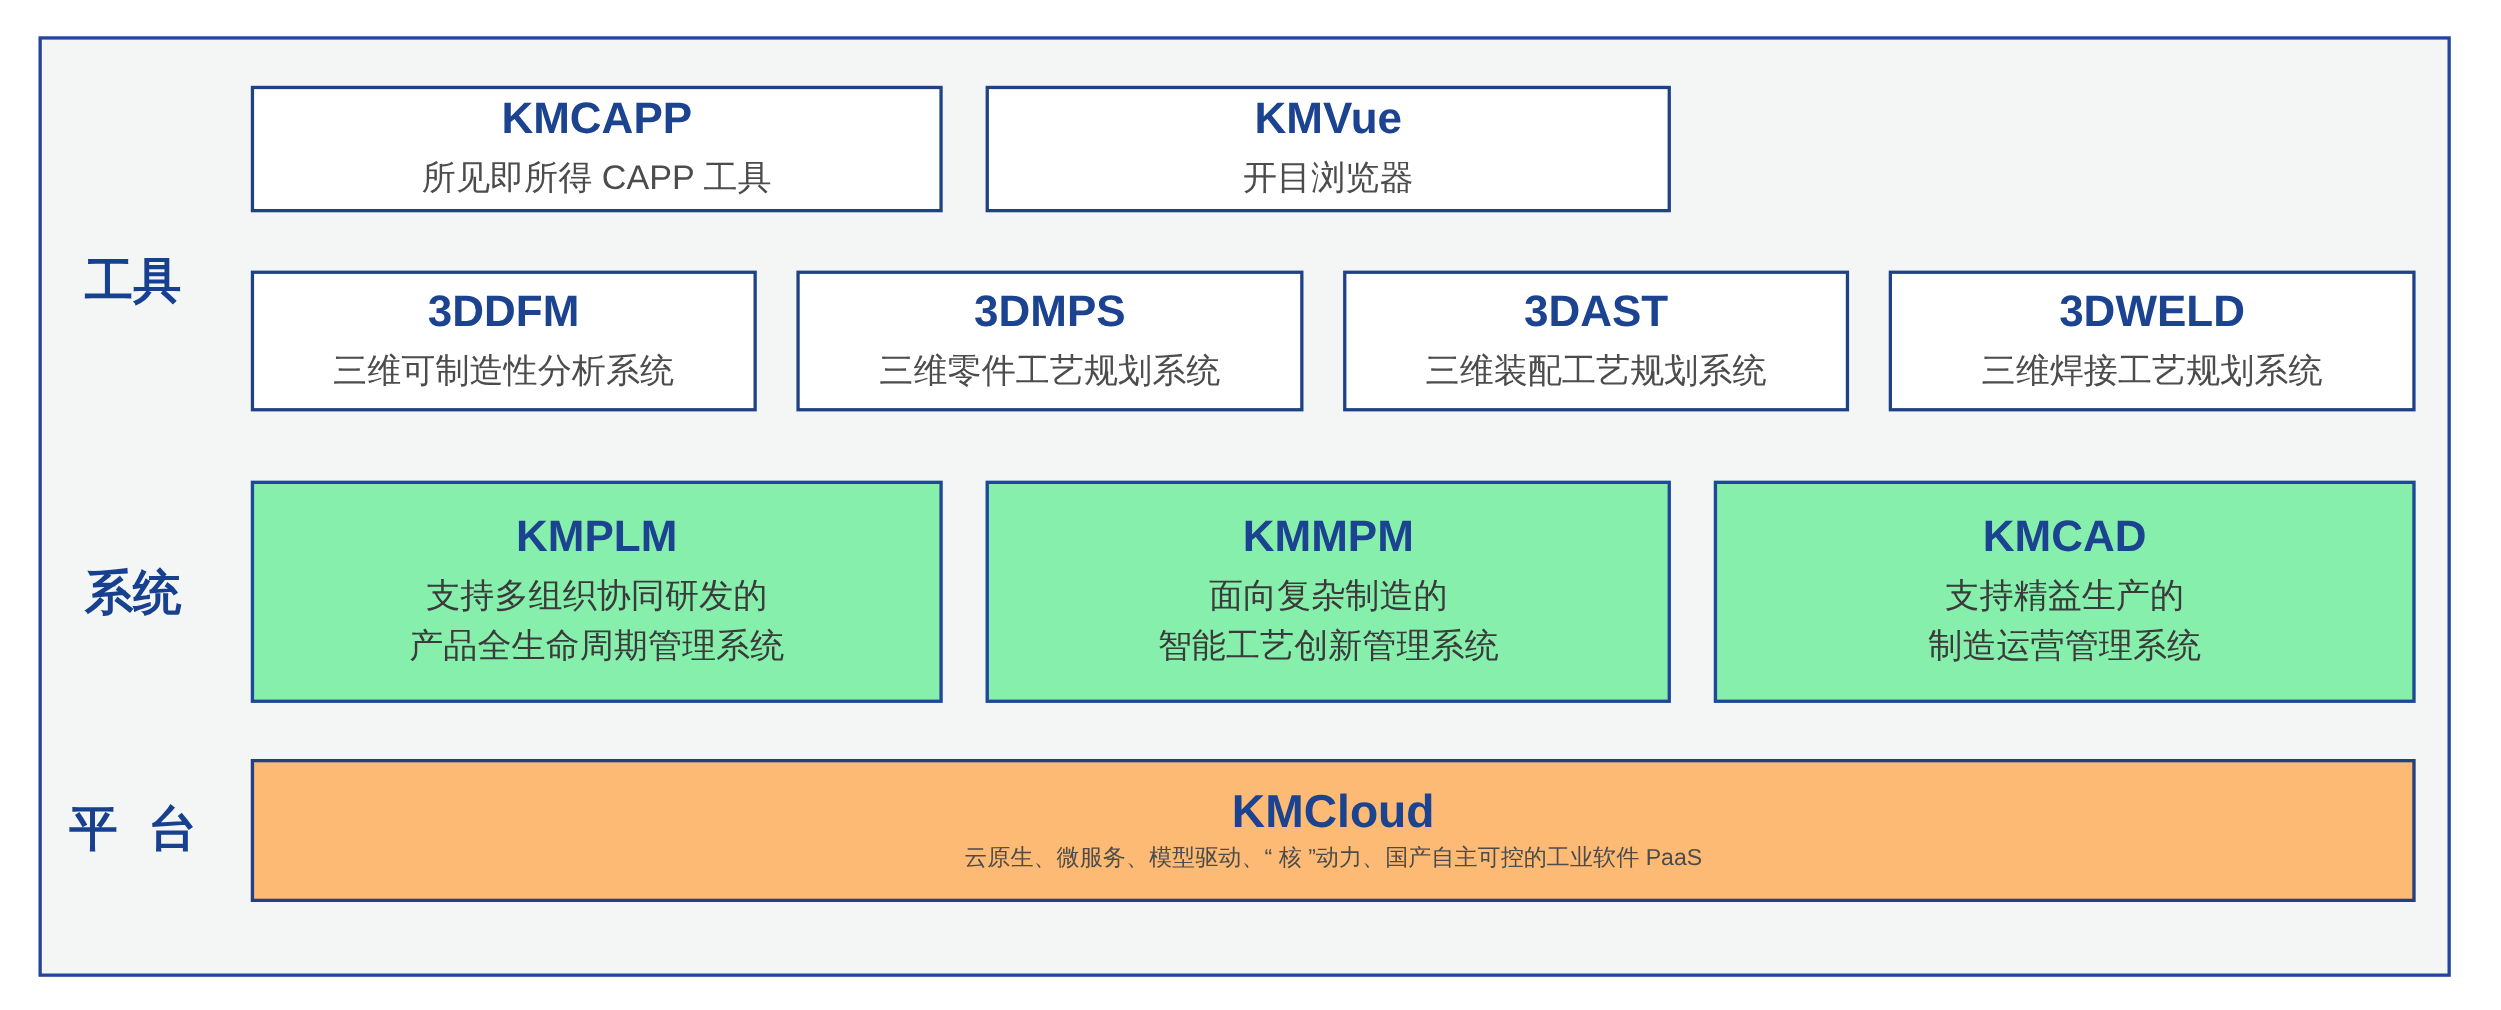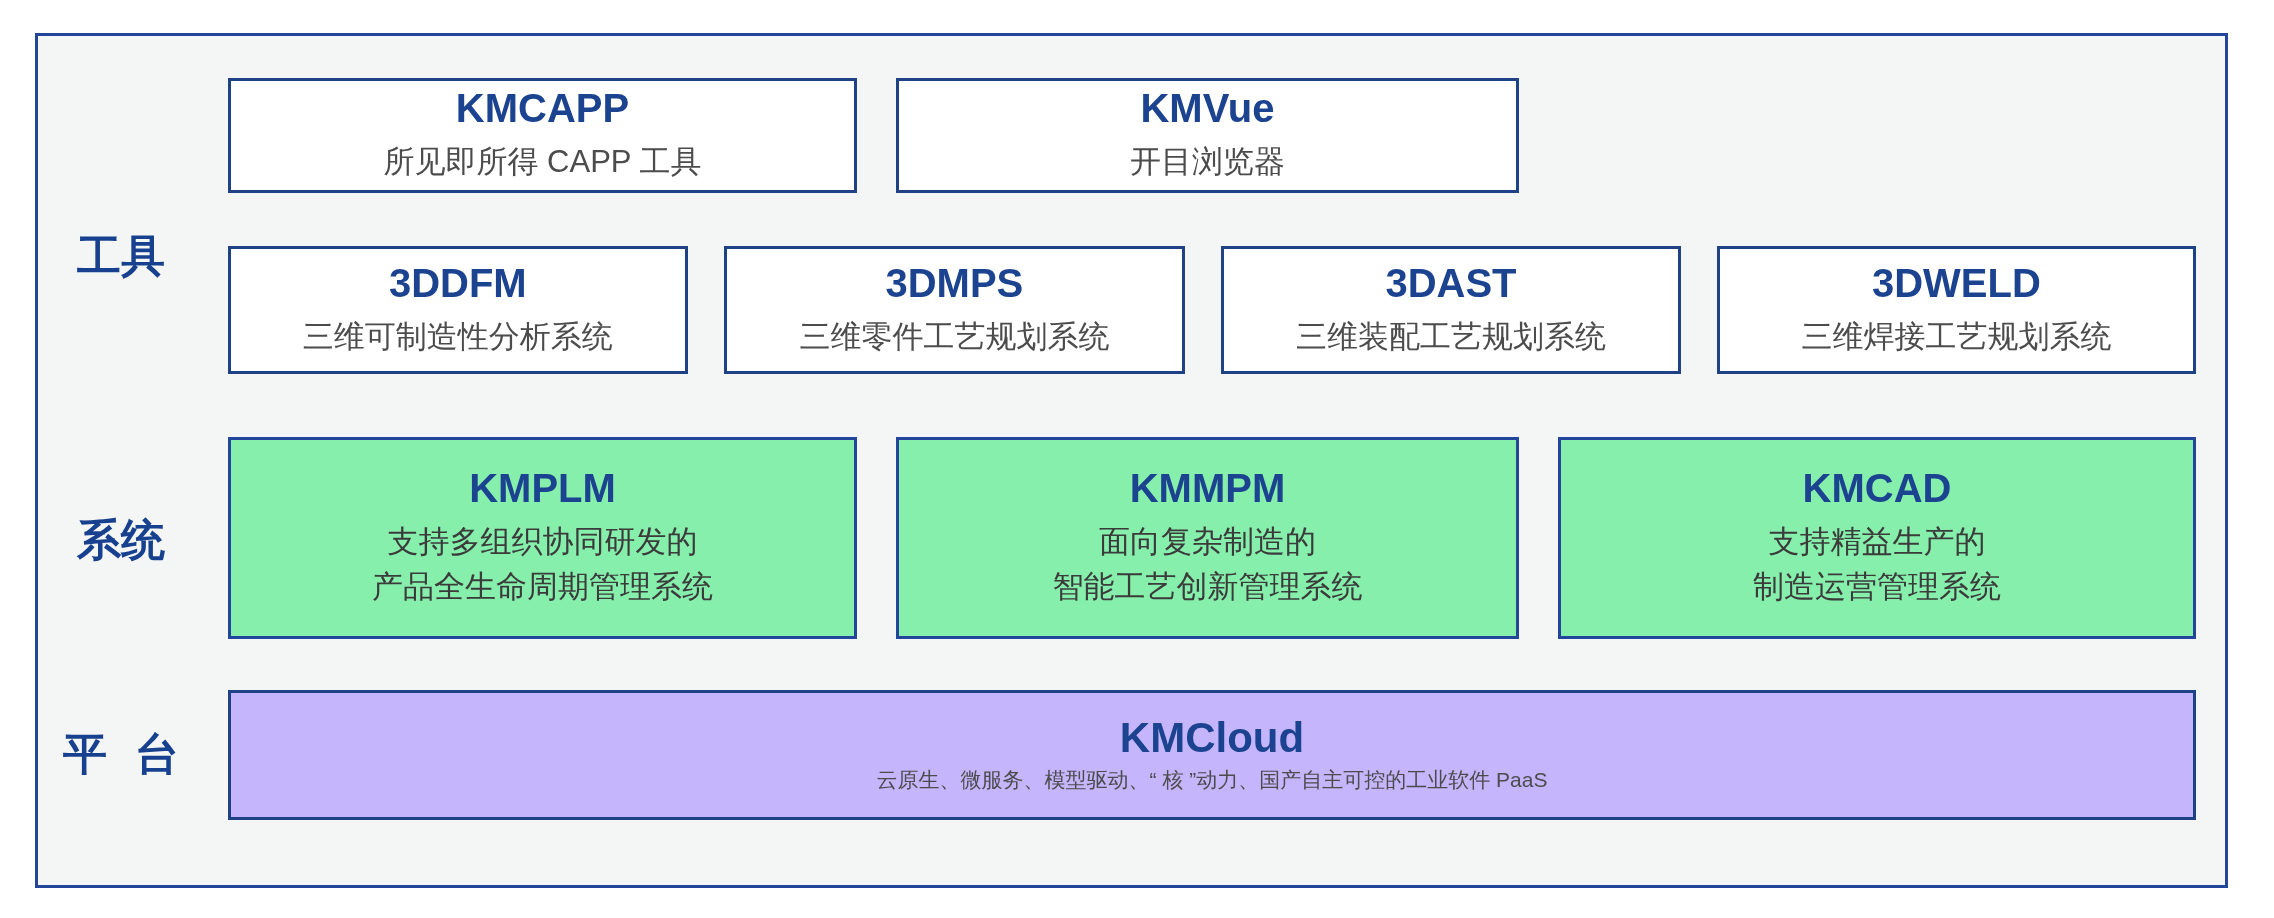--- a/index.html
+++ b/index.html
@@ -58,21 +58,21 @@
     color: #4c4c4c;
     font-size: 31px;
     line-height: 1.45;
   }
   .card.system {
     background: #86efac;
     border-color: #21469b;
   }
   .card.system .desc { color: #3b3b3b; }
   .card.platform {
-    background: #c4b5fd;
+    background: #fdba74;
     border-color: #1f4287;
     justify-content: center;
   }
   .card.platform .title { font-size: 42px; margin-bottom: 4px; }
   .card.platform .desc { font-size: 21px; }
 
   
   #tools-row-1 { left: 190px; top: 42px; width: 1968px; height: 115px; gap: 39px; }
   #tools-row-1 .card:nth-child(1) { width: 629px; }
   #tools-row-1 .card:nth-child(2) { width: 623px; }

